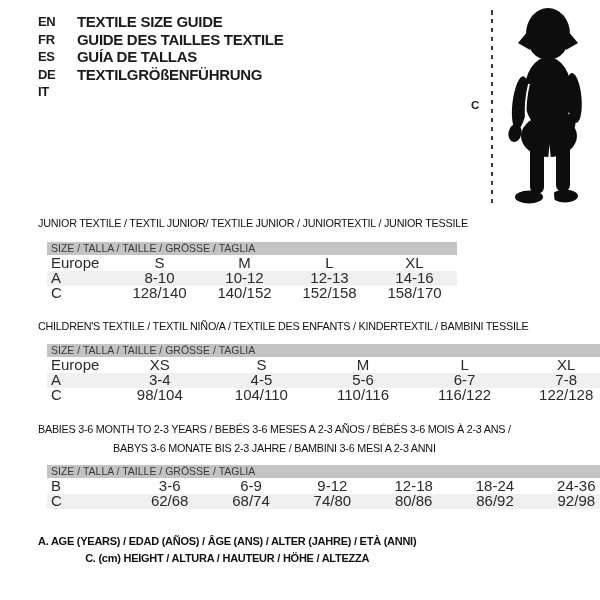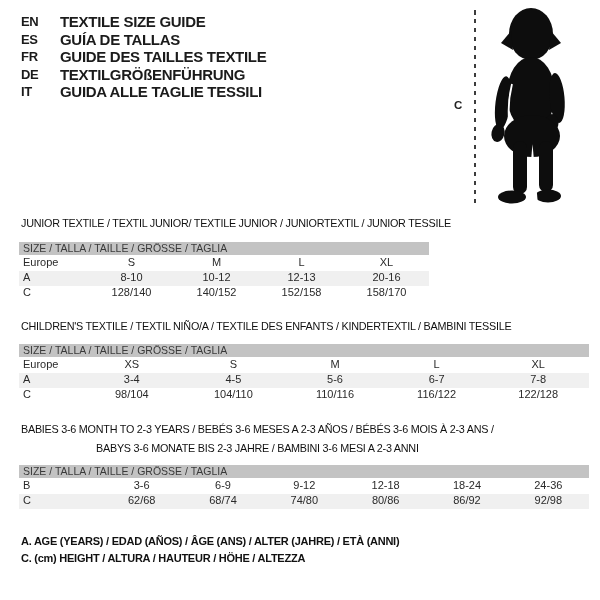--- a/index.html
+++ b/index.html
@@ -4,21 +4,21 @@
 <style>
   * { margin:0; padding:0; box-sizing:border-box; }
   html,body { width:600px; height:600px; }
   body {
     background:#ffffff;
     font-family:"Liberation Sans", sans-serif;
     color:#1b1b1b;
     position:relative;
     overflow:hidden;
   }
-  .abs { position:absolute; }
+  .abs { position:absolute;margin-left:17px; }
 
   
   .lang-list { left:21px; top:13px; }
   .lang-row { display:flex; height:17.5px; align-items:center; }
   .lang-code { width:39px; font-weight:bold; font-size:13px; letter-spacing:-0.3px; }
   .lang-label { font-weight:bold; font-size:15px; letter-spacing:-0.3px; white-space:nowrap; }
 
   
   .figure { left:440px; top:0; width:160px; height:215px; }
   .measure-line {
@@ -30,64 +30,63 @@
   }
   .baby-svg { position:absolute; left:46px; top:6px; width:90px; height:202px; }
 
   
   .sec-title { font-weight:normal; font-size:10.8px; letter-spacing:-0.25px; line-height:19px; white-space:nowrap; color:#111; }
   .t1-title { left:21px; top:214px; }
   .t2-title { left:21px; top:317px; }
   .t3-title { left:21px; top:420px;text-align:center; }
 
   
-  .size-table { left:19px; }
+  .size-table { left:30px; }
   .t1-table { top:242px; width:410px; }
   .t2-table { top:344px; width:570px; }
   .t3-table { top:465px; width:570px; }
   .tbl-head {
     background:#c3c3c3; color:#3a3a3a;
     height:13px; line-height:13px; font-size:10.5px;
     padding-left:4px; margin-bottom:1px; white-space:nowrap; overflow:hidden;
   }
-  .tbl-row { display:flex; height:15px; align-items:flex-start; font-size:11px; color:#2a2a2a; }
+  .tbl-row { display:flex; height:15px; align-items:flex-end; font-size:15px; color:#2a2a2a; }
   .tbl-row.alt { background:#f0f0f0; }
   .tbl-label { padding-left:4px; white-space:nowrap; }
   .t1-table .tbl-label { width:70px; }
   .t2-table .tbl-label { width:62px; }
   .t3-table .tbl-label { width:82px; }
   .tbl-cell { flex:1; text-align:center; white-space:nowrap; }
 
   
   .legend { left:21px; top:533px; }
-  .legend-line { font-weight:bold; font-size:11px; letter-spacing:-0.25px; line-height:17.4px; white-space:nowrap; color:#111; }
+  .legend-line { font-weight:bold; font-size:11px; letter-spacing:-0.25px; line-height:17.4px; white-space:nowrap; color:#111;text-align:center; }
 </style>
 </head>
 <body>
 
 <div class="abs lang-list">
     <div class="lang-row">
       <span class="lang-code">EN</span>
       <span class="lang-label">TEXTILE SIZE GUIDE</span>
     </div>
     <div class="lang-row">
+      <span class="lang-code">FR</span>
+      <span class="lang-label">GUIDE DES TAILLES TEXTILE</span>
+    </div>
+    <div class="lang-row">
       <span class="lang-code">ES</span>
       <span class="lang-label">GUÍA DE TALLAS</span>
     </div>
     <div class="lang-row">
-      <span class="lang-code">FR</span>
-      <span class="lang-label">GUIDE DES TAILLES TEXTILE</span>
-    </div>
-    <div class="lang-row">
       <span class="lang-code">DE</span>
       <span class="lang-label">TEXTILGRÖßENFÜHRUNG</span>
     </div>
     <div class="lang-row">
       <span class="lang-code">IT</span>
-      <span class="lang-label">GUIDA ALLE TAGLIE TESSILI</span>
     </div>
   </div>
 
 <div class="abs figure">
   <div class="measure-line"></div>
   <div class="measure-label">C</div>
   <svg class="baby-svg" viewBox="0 0 90 202" aria-hidden="true">
     <g fill="#0d0d0d">
       <ellipse cx="45" cy="28" rx="22" ry="26"></ellipse>
       <path d="M25 25 L15 37 L27 44 Z"></path>
@@ -119,21 +118,21 @@
         <span class="tbl-cell">S</span>
         <span class="tbl-cell">M</span>
         <span class="tbl-cell">L</span>
         <span class="tbl-cell">XL</span>
       </div>
       <div class="tbl-row alt">
         <span class="tbl-label">A</span>
         <span class="tbl-cell">8-10</span>
         <span class="tbl-cell">10-12</span>
         <span class="tbl-cell">12-13</span>
-        <span class="tbl-cell">20-16</span>
+        <span class="tbl-cell">14-16</span>
       </div>
       <div class="tbl-row">
         <span class="tbl-label">C</span>
         <span class="tbl-cell">128/140</span>
         <span class="tbl-cell">140/152</span>
         <span class="tbl-cell">152/158</span>
         <span class="tbl-cell">158/170</span>
       </div>
     </div>
 </div>

